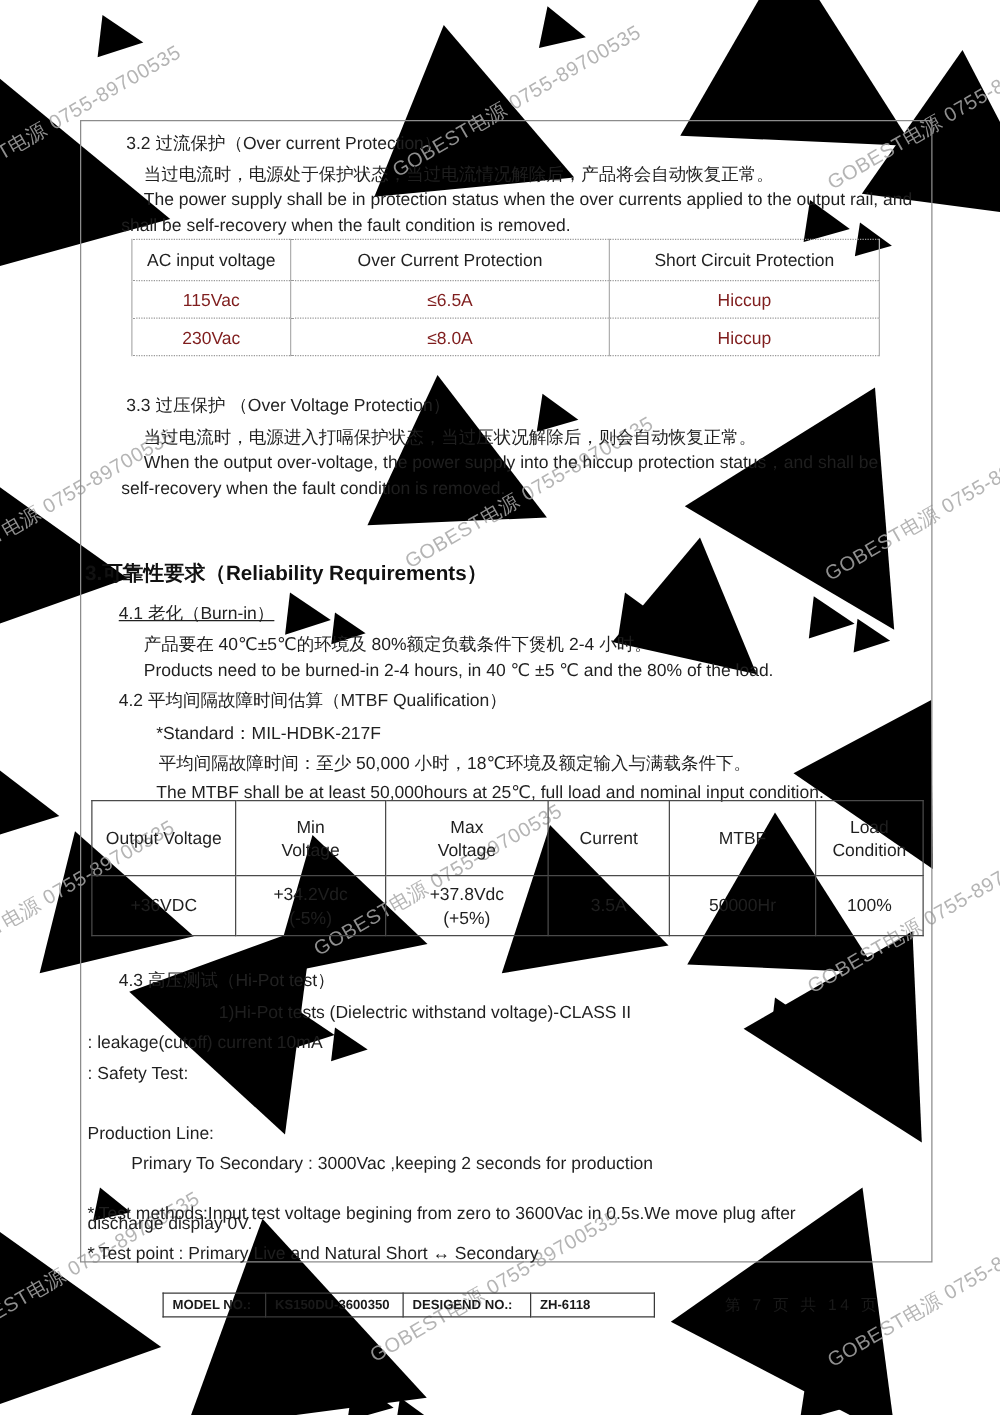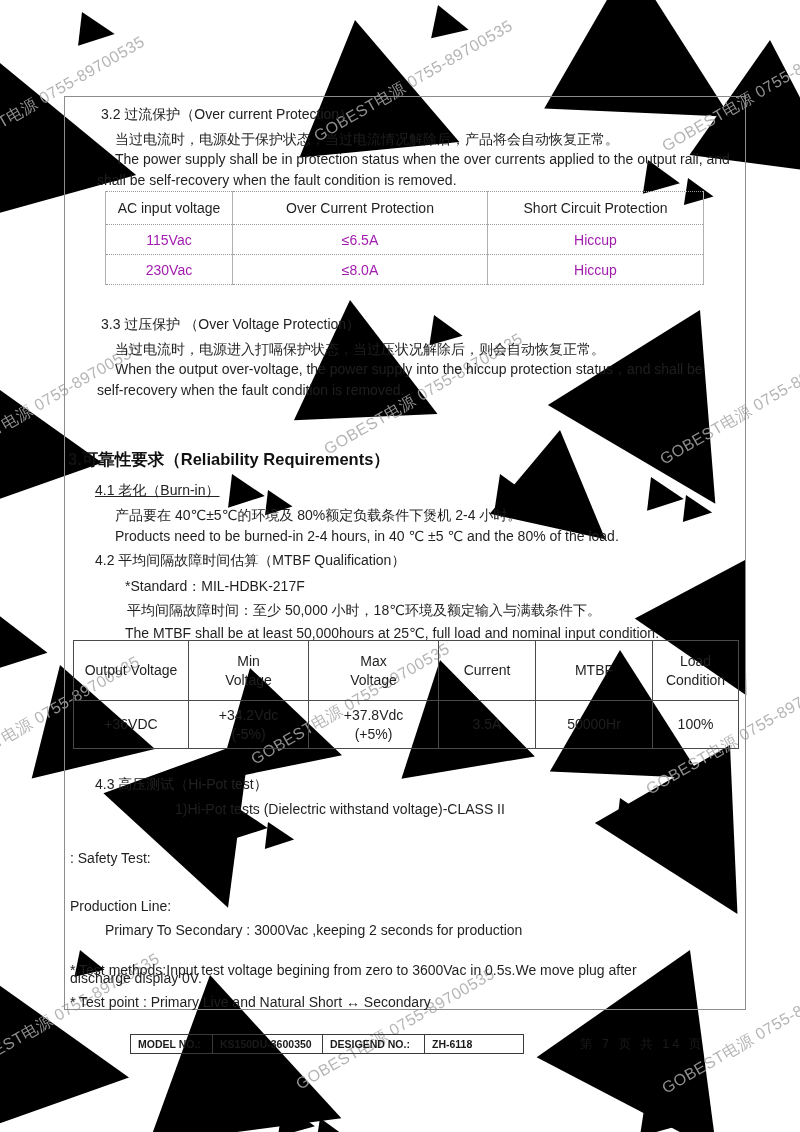--- a/index.html
+++ b/index.html
@@ -25,21 +25,21 @@
 
   table { border-collapse:collapse; table-layout:fixed; }
   td { text-align:center; vertical-align:middle; font-size:14px; color:#1f1f1f; }
 
   .t1 { position:absolute; left:40px; top:94px; width:598px; }
   .t1 td {
     border-left:1px solid #b0b0b0; border-right:1px solid #b0b0b0;
     border-top:1px dotted #999; border-bottom:1px dotted #999;
   }
   .t1 .hd td { height:33px; }
-  .t1 .dr td { height:30px; color:#a21caf; }
+  .t1 .dr td { height:30px; color:#7f1d1d; }
 
   .t2 { position:absolute; left:8px; top:543px; width:665px; }
   .t2 td { border:1px solid #4a4a4a; white-space:pre-line; line-height:19px; }
   .t2 .hd td { height:60px; }
   .t2 .dr td { height:48px; }
 
   .footer-table { position:absolute; left:130px; top:1034px; z-index:1; }
   .footer-table td {
     border:1px solid #3a3a3a; height:19px; text-align:left; padding:0 7px;
     font-size:10.5px; font-weight:700; color:#1a1a1a; white-space:nowrap;
@@ -203,20 +203,21 @@
 (+5%)</td>
         <td>3.5A</td>
         <td>50000Hr</td>
         <td>100%</td>
       </tr>
     </tbody>
       </table>
 
     <div class="line h" style="left:30px;  top:677px;">4.3 高压测试（Hi-Pot test）</div>
     <div class="line" style="left:110px; top:702px;">1)Hi-Pot tests (Dielectric withstand voltage)-CLASS II</div>
+    <div class="line" style="left:5px;   top:726px;">: leakage(cutoff) current 10mA</div>
     <div class="line" style="left:5px;   top:751px;">: Safety Test:</div>
     <div class="line" style="left:5px;   top:799px;">Production Line:</div>
     <div class="line" style="left:40px;  top:823px;">Primary To Secondary : 3000Vac ,keeping 2 seconds for production</div>
     <div class="line" style="left:5px;   top:863px;text-align:center;">* Test methods:Input test voltage begining from zero to 3600Vac in 0.5s.We move plug after</div>
     <div class="line" style="left:5px;   top:871px;">discharge display 0V.</div>
     <div class="line" style="left:5px;   top:895px;">* Test point : Primary Live and Natural Short ↔ Secondary</div>
   </div>
 
   <table class="footer-table">
     <tbody>

